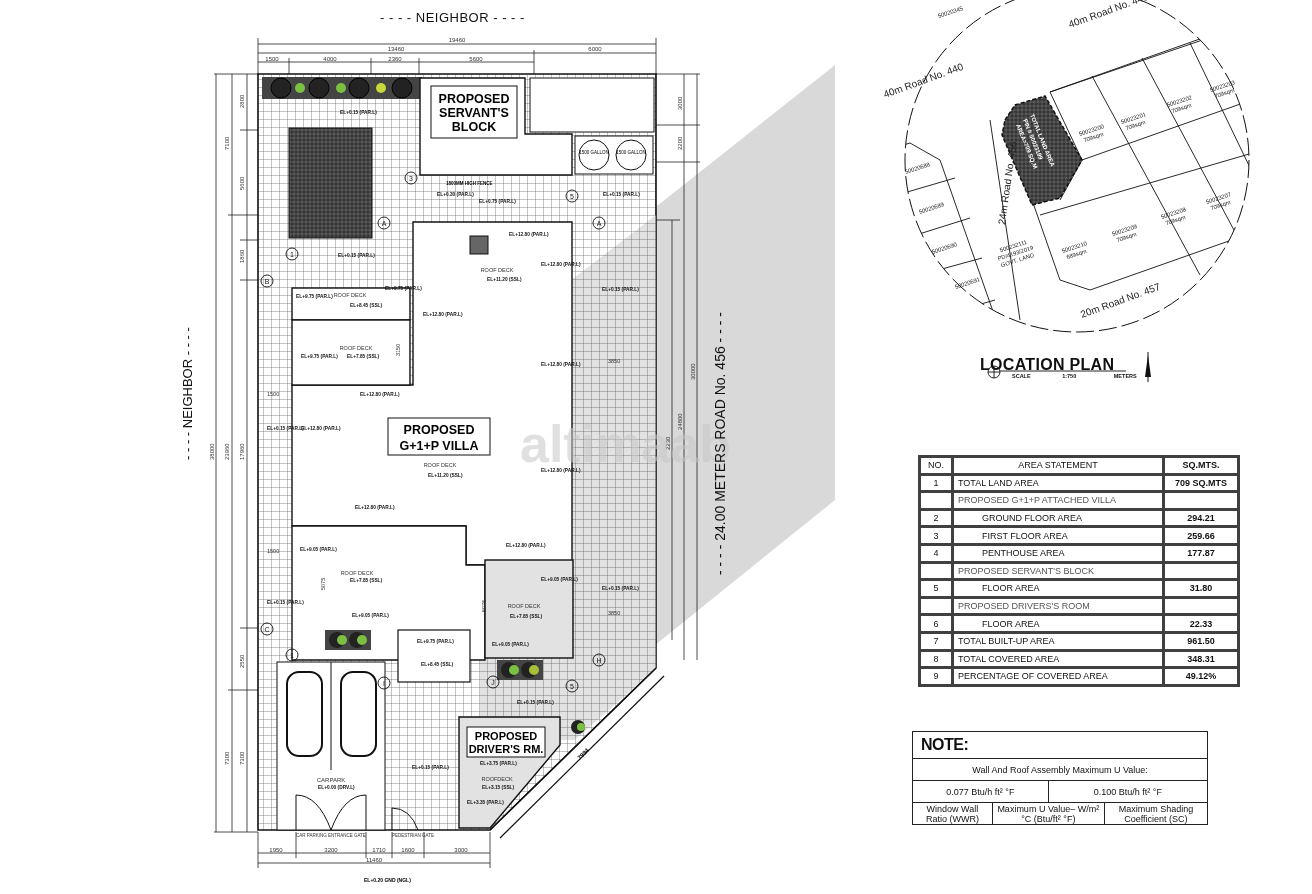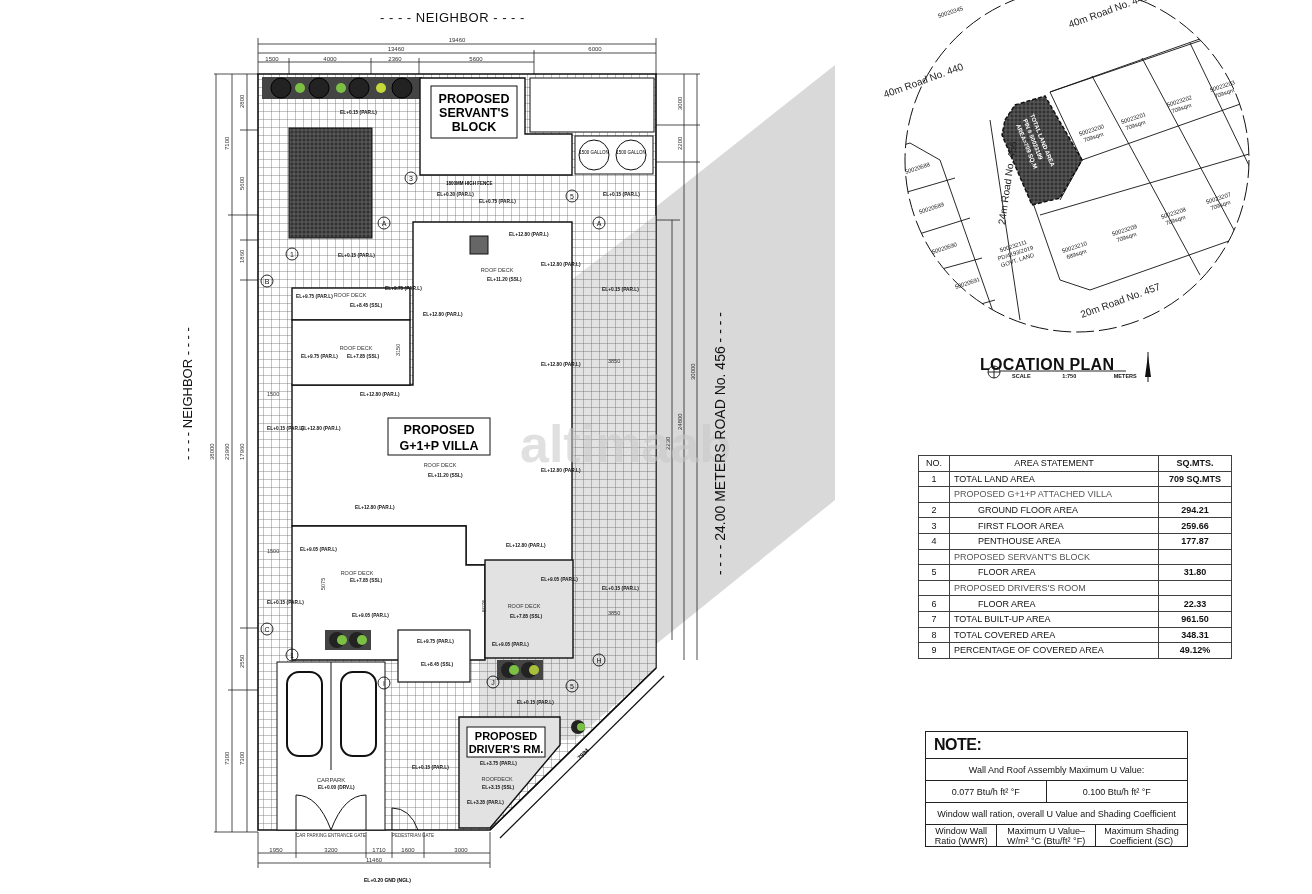--- a/index.html
+++ b/index.html
@@ -3,28 +3,28 @@
 <meta charset="utf-8">
 <style>
   html,body{margin:0;padding:0;background:#fff;}
   body{width:1312px;height:894px;position:relative;overflow:hidden;font-family:"Liberation Sans",sans-serif;color:#111;}
   svg text{font-family:"Liberation Sans",sans-serif;}
   .abs{position:absolute;}
   .neighbor-top{left:380px;top:10px;font-size:13px;letter-spacing:0.5px;}
   .neighbor-left{left:180px;top:460px;font-size:13px;transform:rotate(-90deg);transform-origin:left top;white-space:nowrap;}
   .road-right{left:712px;top:575px;font-size:14px;transform:rotate(-90deg);transform-origin:left top;white-space:nowrap;}
   .area-table{left:918px;top:455px;border-collapse:collapse;font-size:9px;}
-  .area-table td{border:1px solid #404040;padding:0 4px;height:14.6px;line-height:14px;margin-left:12px;}
+  .area-table td{border:3px solid #404040;padding:0 4px;height:14.6px;line-height:14px;margin-left:12px;}
   .area-table .c-no{width:22px;text-align:center;}
   .area-table .c-desc{width:200px;}
   .area-table .c-val{width:64px;text-align:center;font-weight:bold;}
   .area-table .hdr td{text-align:center;}
   .area-table .sub{color:#555;}
   .area-table .ind{padding-left:28px;}
-  .note-table{left:912px;top:731px;border-collapse:collapse;font-size:9px;width:263px;margin-left:13px;}
+  .note-table{left:912px;top:731px;border-collapse:collapse;font-size:9px;width:296px;}
   .note-table td{border:1px solid #222;text-align:center;padding:0 2px;height:21px;}
   .note-title{font-size:16px;font-weight:bold;text-align:left !important;padding-left:8px !important;height:26px !important;letter-spacing:-0.5px;}
   .loc-title{left:980px;top:356px;font-size:16px;letter-spacing:0.3px;font-weight:bold;}
   .loc-sub{left:1012px;top:373px;font-size:5.5px;font-weight:bold;}
 </style>
 </head>
 <body>
 
 <svg class="abs" style="left:0;top:0" width="900" height="894" viewBox="0 0 900 894">
   <defs>
@@ -476,21 +476,18 @@
         <td colspan="6" class="note-title">NOTE:</td>
       </tr>
   <tr>
         <td colspan="6">Wall And Roof Assembly Maximum U Value:</td>
       </tr>
   <tr>
     <td colspan="3">0.077 Btu/h ft² °F</td>
     <td colspan="3">0.100 Btu/h ft² °F</td>
   </tr>
   <tr>
-        <td colspan="6">Window wall ration, overall U Value and Shading Coefficient</td>
-      </tr>
-  <tr>
     <td colspan="2">Window Wall Ratio (WWR)</td>
     <td colspan="2">Maximum U Value– W/m² °C (Btu/ft² °F)</td>
     <td colspan="2">Maximum Shading Coefficient (SC)</td>
   </tr>
 </tbody>
   </table>
 
 </body></html>

